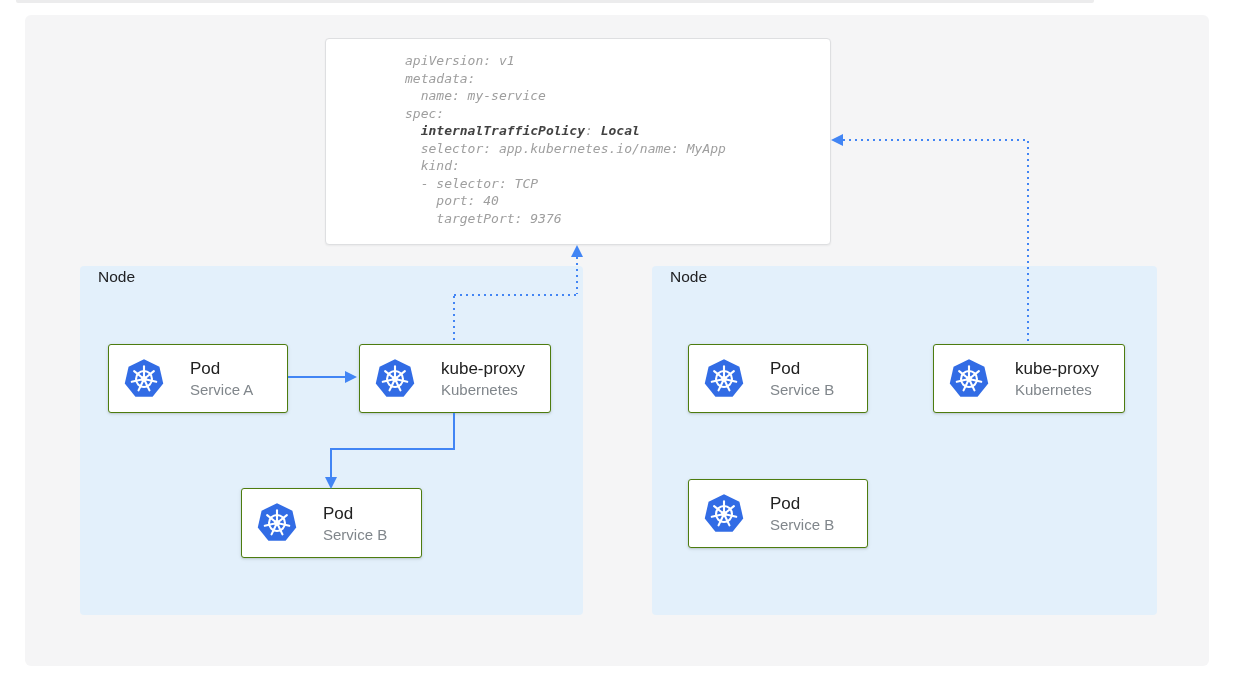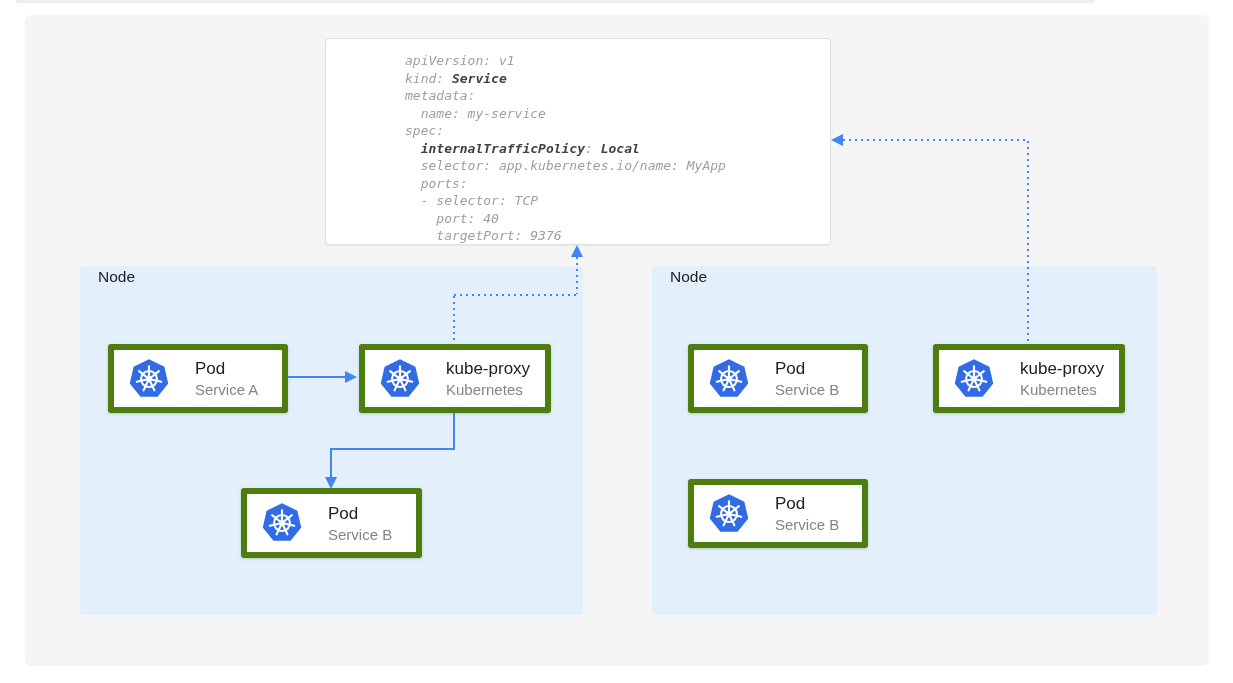--- a/index.html
+++ b/index.html
@@ -30,21 +30,21 @@
     font-style:italic;font-size:13px;line-height:17.5px;color:var(--code-gray);}
   .code-bold{font-weight:bold;color:var(--code-dark);}
 
   
   .node{position:absolute;background:var(--node-bg);border-radius:4px;width:503px;height:349px;}
   .node-1{left:55px;top:251px;}
   .node-2{left:627px;top:251px;width:505px;}
   .node-label{position:absolute;left:18px;top:2px;font-size:15.5px;color:#202124;}
 
   
-  .card{position:absolute;background:#fff;border:6px solid #4d7c0f;border-radius:3px;
+  .card{position:absolute;background:#fff;border:1px solid #4d7c0f;border-radius:3px;
     box-shadow:0 1px 2px rgba(60,64,67,0.18),0 1px 4px rgba(60,64,67,0.08);
     display:flex;align-items:center;padding-left:13px;}
   .k8s-icon{width:44px;height:42px;flex:0 0 44px;}
   .card-text{margin-left:24px;display:flex;flex-direction:column;gap:3px;}
   .card-title{font-size:17px;color:var(--title);line-height:19px;}
   .card-subtitle{font-size:15px;color:var(--subtitle);line-height:17px;}
 
   .n1-pod-a{left:28px;top:78px;width:180px;height:69px;}
   .n1-kube-proxy{left:279px;top:78px;width:192px;height:69px;}
   .n1-pod-b{left:161px;top:222px;width:181px;height:70px;}
@@ -87,27 +87,26 @@
 </svg>
 
 <div class="page">
   <div class="top-divider"></div>
 
   <div class="canvas">
 
     <div class="yaml-card">
       <div id="yaml-code">
           <div class="code-line"><span>apiVersion: v1</span></div>
-          <div class="code-line"><span>kind: </span><span class="code-bold">Service</span></div>
           <div class="code-line"><span>metadata:</span></div>
           <div class="code-line"><span>  name: my-service</span></div>
           <div class="code-line"><span>spec:</span></div>
           <div class="code-line"><span>  </span><span class="code-bold">internalTrafficPolicy</span><span>: </span><span class="code-bold">Local</span></div>
           <div class="code-line"><span>  selector: app.kubernetes.io/name: MyApp</span></div>
-          <div class="code-line"><span>  ports:</span></div>
+          <div class="code-line"><span>  kind:</span></div>
           <div class="code-line"><span>  - selector: TCP</span></div>
           <div class="code-line"><span>    port: 40</span></div>
           <div class="code-line"><span>    targetPort: 9376</span></div>
         </div>
     </div>
 
     <div class="node node-1">
       <div class="node-label">Node</div>
 
       <div class="card n1-pod-a">

